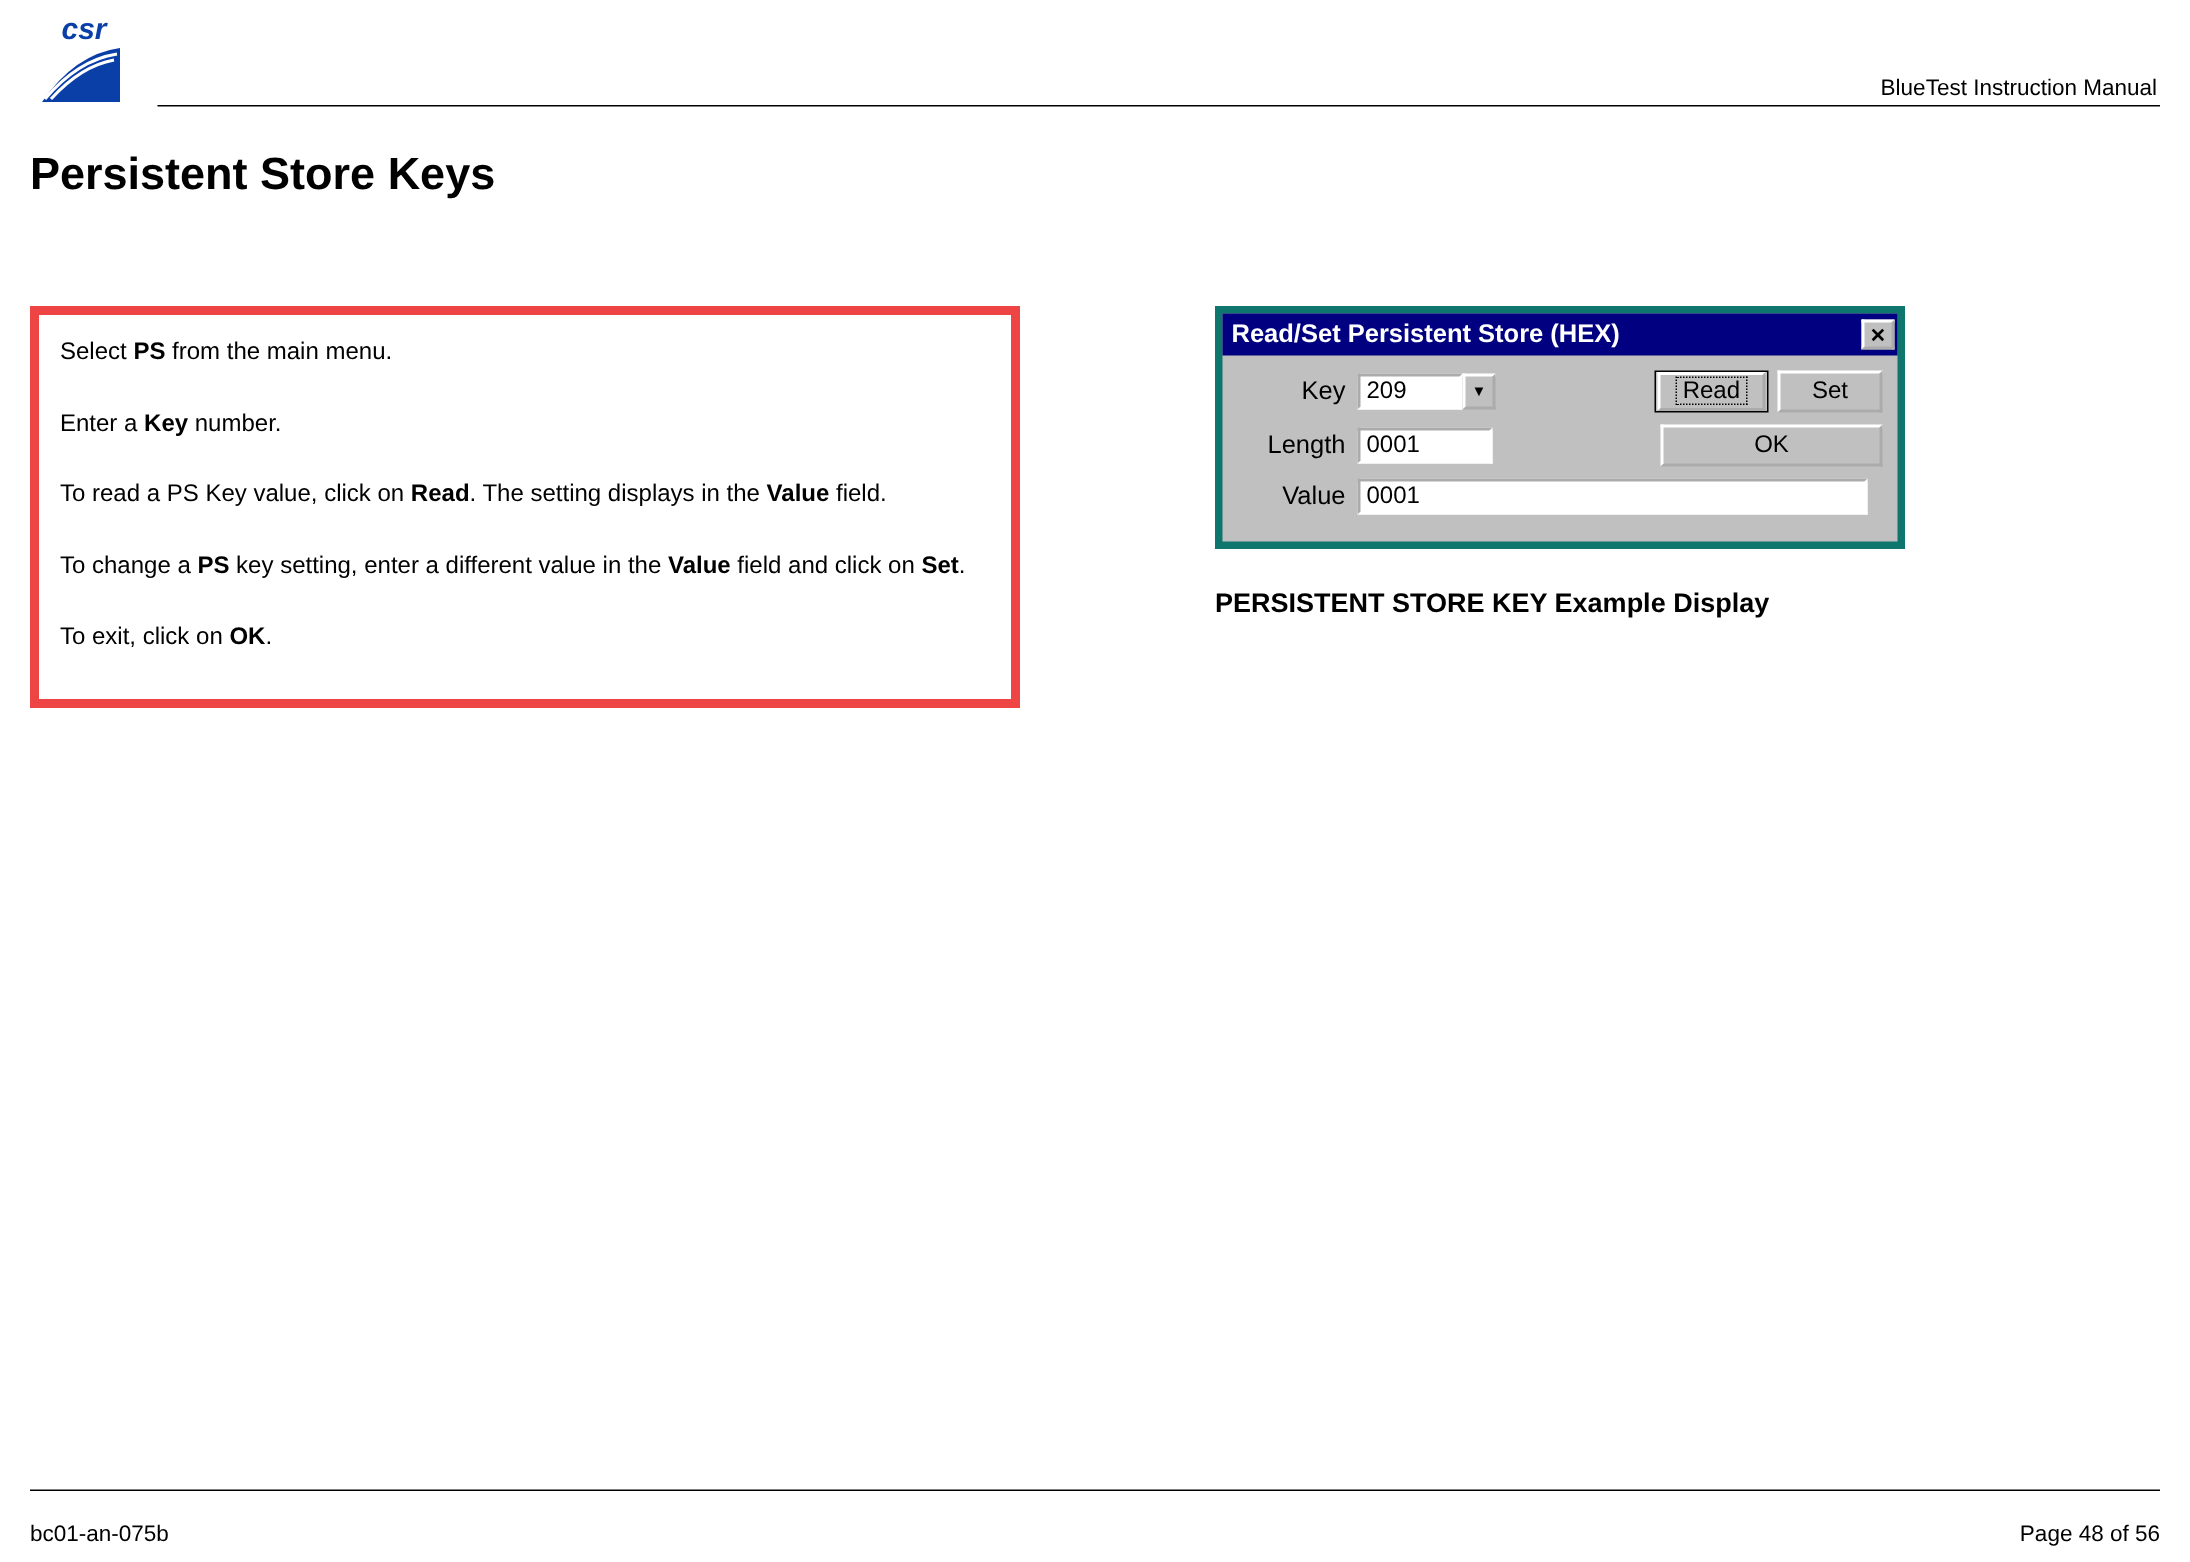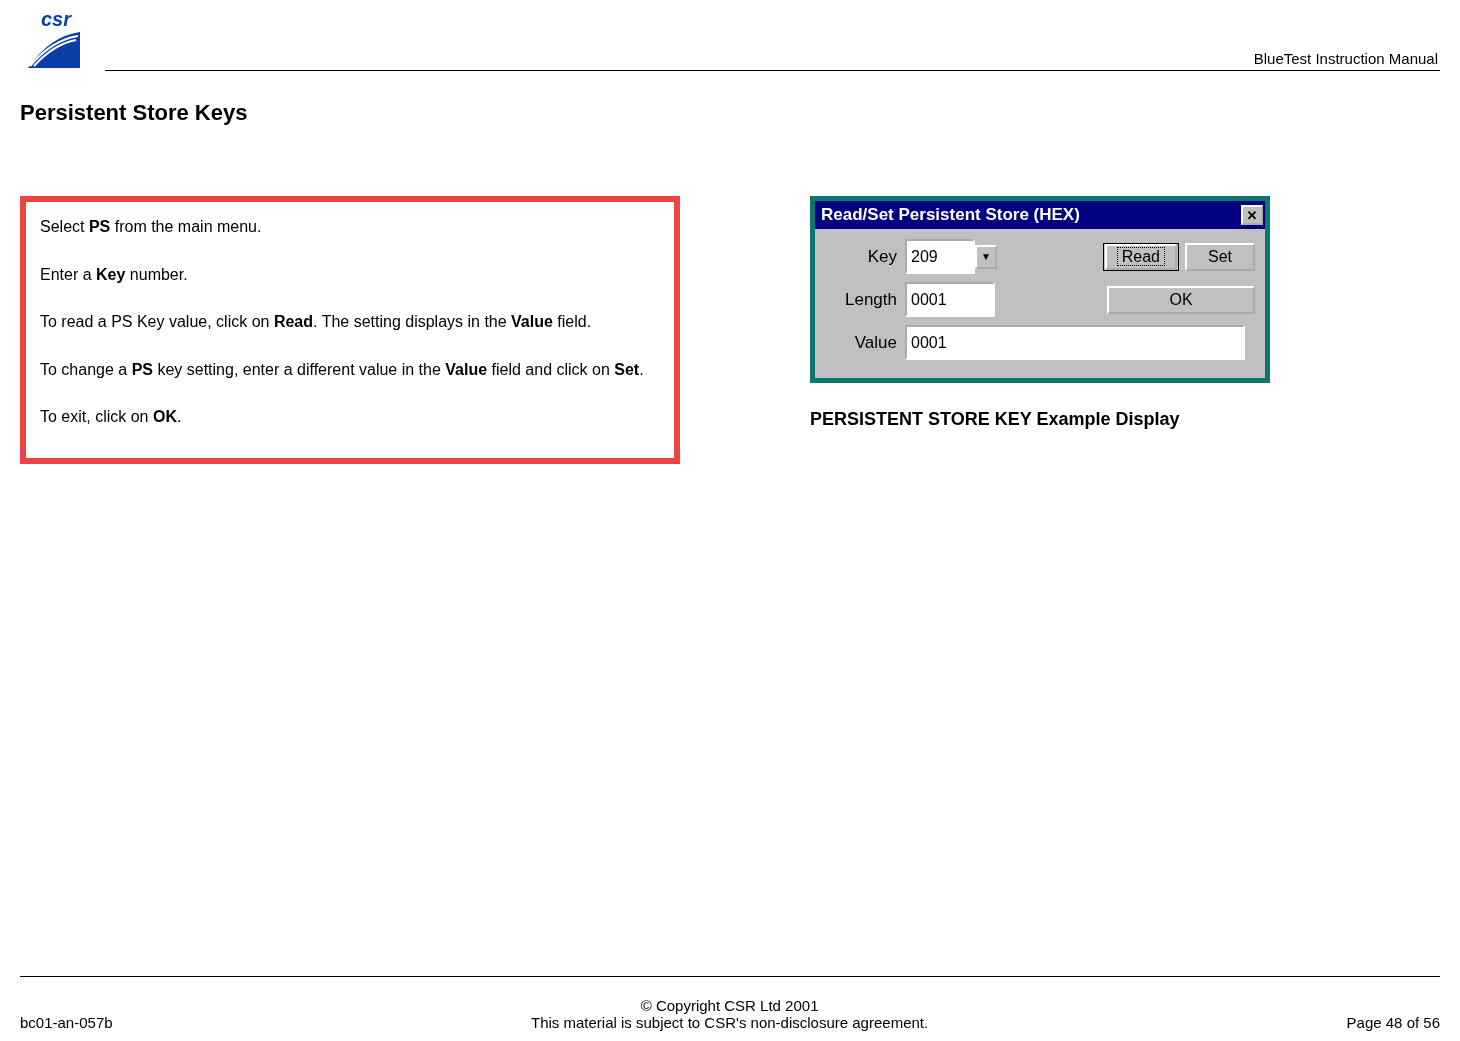--- a/index.html
+++ b/index.html
@@ -35,21 +35,21 @@
       right: 22px;
       top: 50px;
       font-size: 15px;
     }
     .page {
       padding: 30px 20px 0 20px;
       display: flex;
       gap: 130px;
     }
     h1 {
-      font-size: 22px;
+      font-size: 30px;
       font-weight: bold;
       margin: 20px 0 40px 20px;
     }
     .instructions-box {
       border: 6px solid #ef4444;
       width: 660px;
       padding: 14px 14px 20px 14px;
       font-size: 16px;
       line-height: 1.35;
     }
@@ -97,21 +97,21 @@
       margin-bottom: 8px;
     }
     .lbl {
       width: 80px;
       text-align: right;
       padding-right: 8px;
     }
     .txt-input {
       background: #fff;
       border: 2px inset #fff;
-      height: 35px;
+      height: 24px;
       padding: 0 4px;
       font-family: inherit;
       font-size: 16px;
     }
     .key-input { width: 70px; }
     .drop-btn {
       width: 22px; height: 24px;
       background: #c0c0c0;
       border: 2px outset #fff;
       display: flex; align-items: center; justify-content: center;
@@ -240,20 +240,16 @@
         </div>
       </div>
       <div class="caption">PERSISTENT STORE KEY Example Display</div>
     </div>
   </div>
 </div>
 
 <div class="footer">
   <div class="footer-line"></div>
   <div class="footer-row">
-    <div>bc01-an-057b</div>
-    <div class="footer-center">
-      <div>© Copyright CSR Ltd 2001</div>
-      <div>This material is subject to CSR's non-disclosure agreement.</div>
-    </div>
+    <div>bc01-an-075b</div>
     <div>Page 48 of 56</div>
   </div>
 </div>
 
 </body></html>

